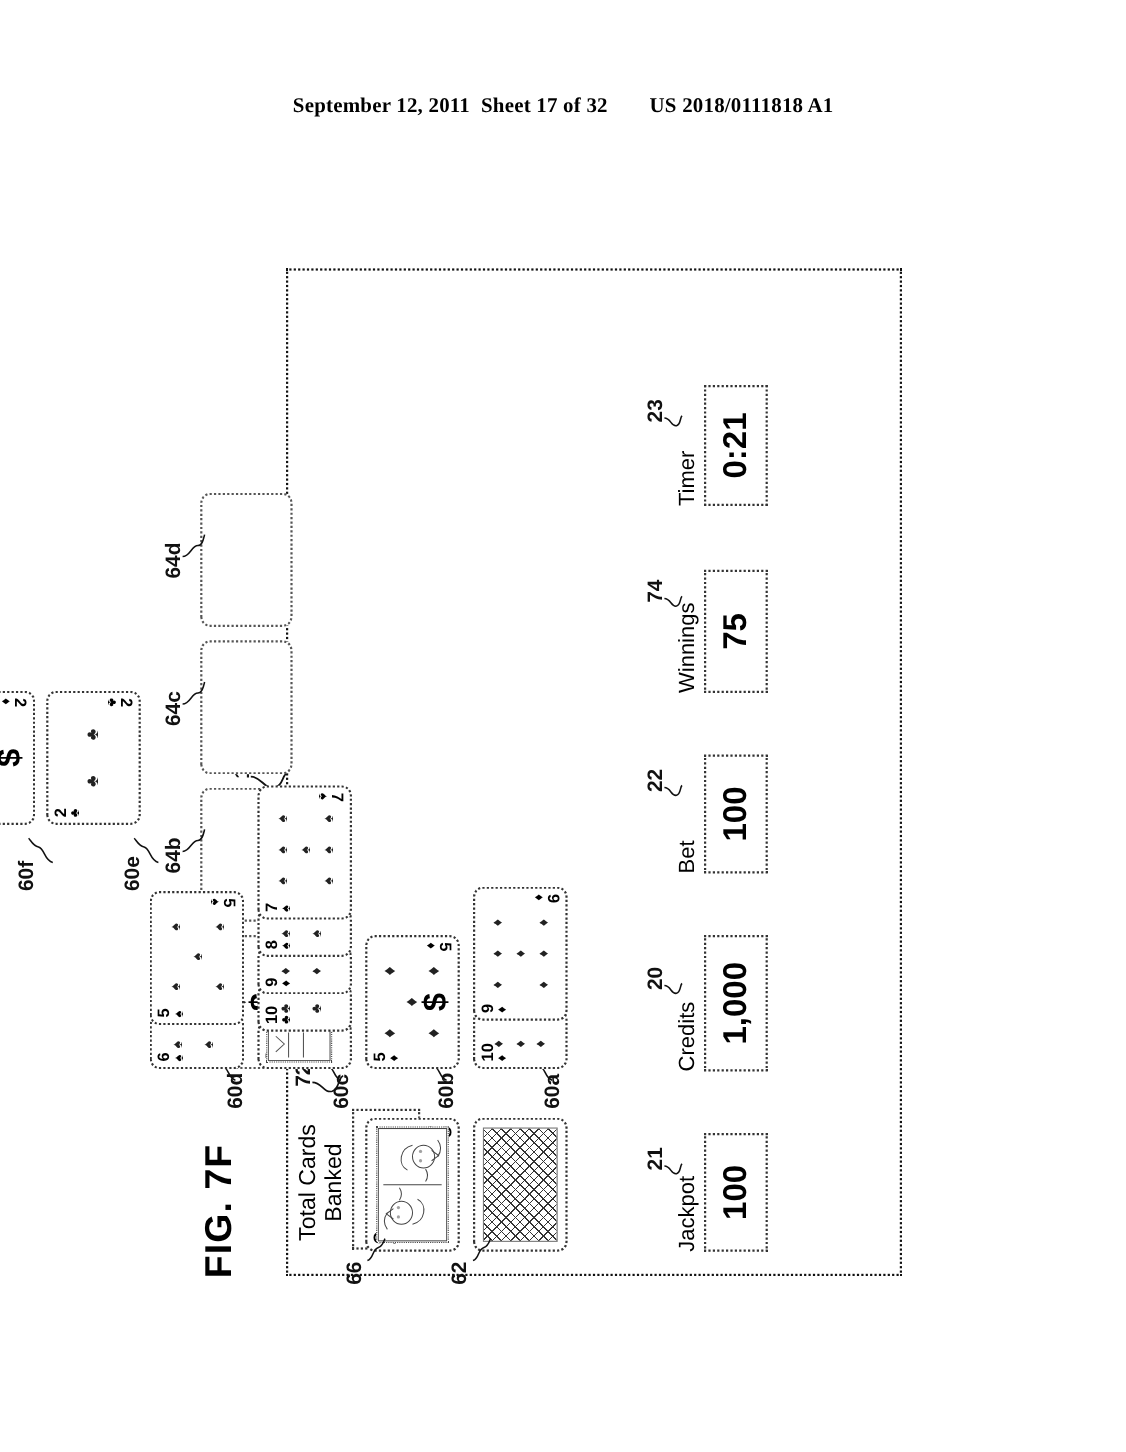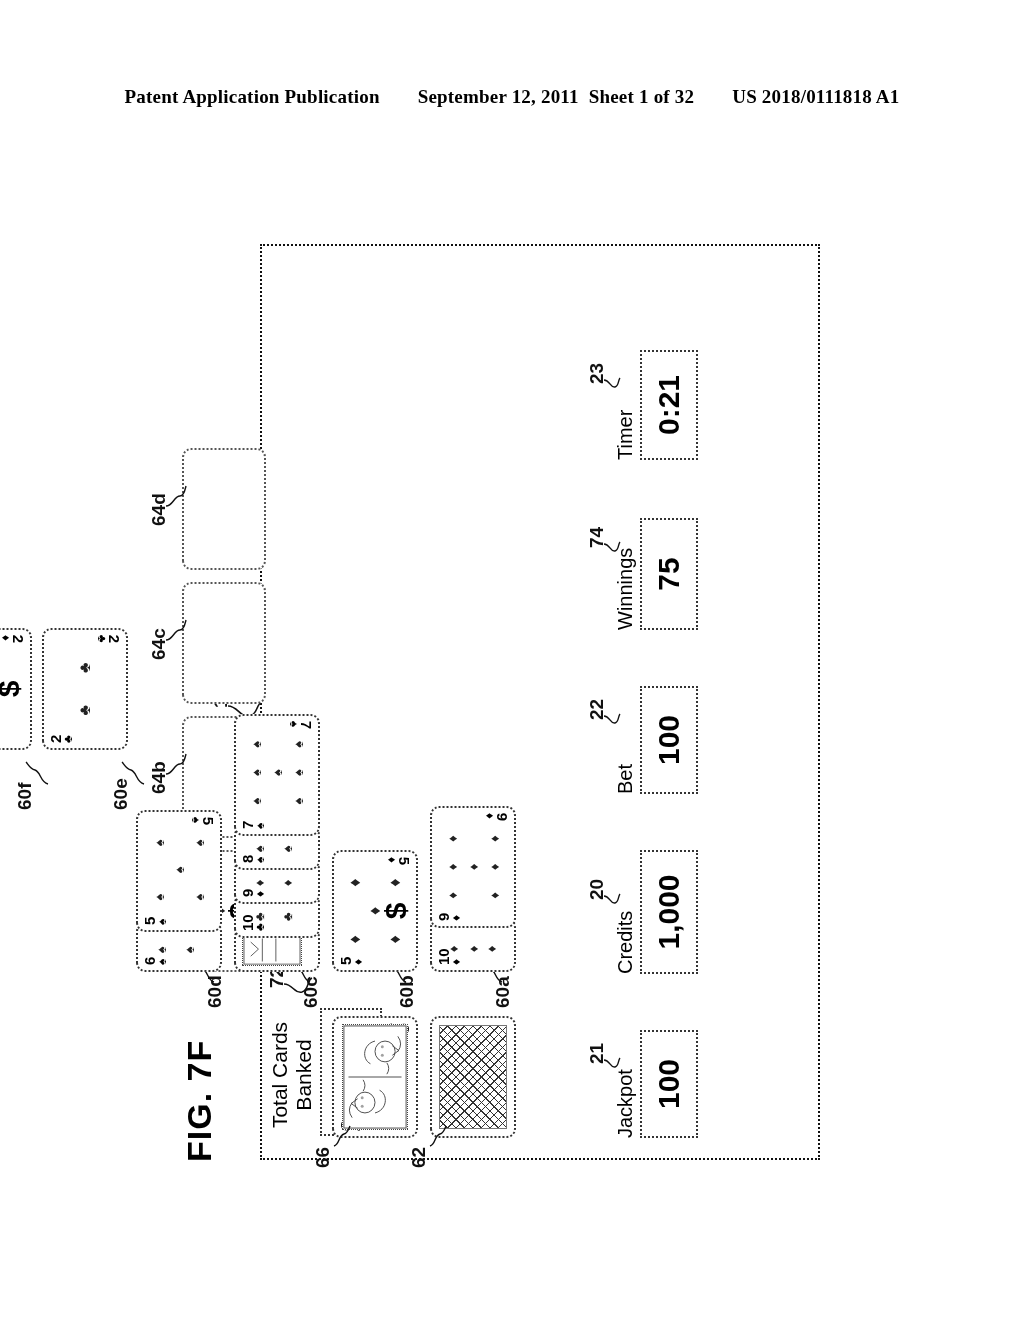--- a/index.html
+++ b/index.html
@@ -68,23 +68,22 @@
   .readout .rbox{position:absolute;border:2px dotted #333;background:#fff;
      box-sizing:border-box;display:flex;align-items:center;justify-content:center;
      font-family:"Liberation Sans",sans-serif;font-weight:bold;font-size:30px;}
   .banked-label{position:absolute;font-family:"Liberation Sans",sans-serif;
      font-size:21px;line-height:1.15;text-align:center;white-space:nowrap;}
 </style>
 </head>
 <body>
 
 <div id="pub-header">
-  <span class="h-a">Patent Application Publication</span>
   <span class="h-b">September 12, 2011</span>
-  <span class="h-c">Sheet 1 of 32</span>
+  <span class="h-c">Sheet 17 of 32</span>
   <span class="h-d">US 2018/0111818 A1</span>
 </div>
 
 <div id="stage-wrap">
  <div id="stage">
 
   <div class="fig-label" style="left:-2px;top:18px;">FIG. 7F</div>
 
   <div class="ref" style="left:452px;top:48px;">16</div>
   <div class="lead" style="left:440px;top:66px;">

